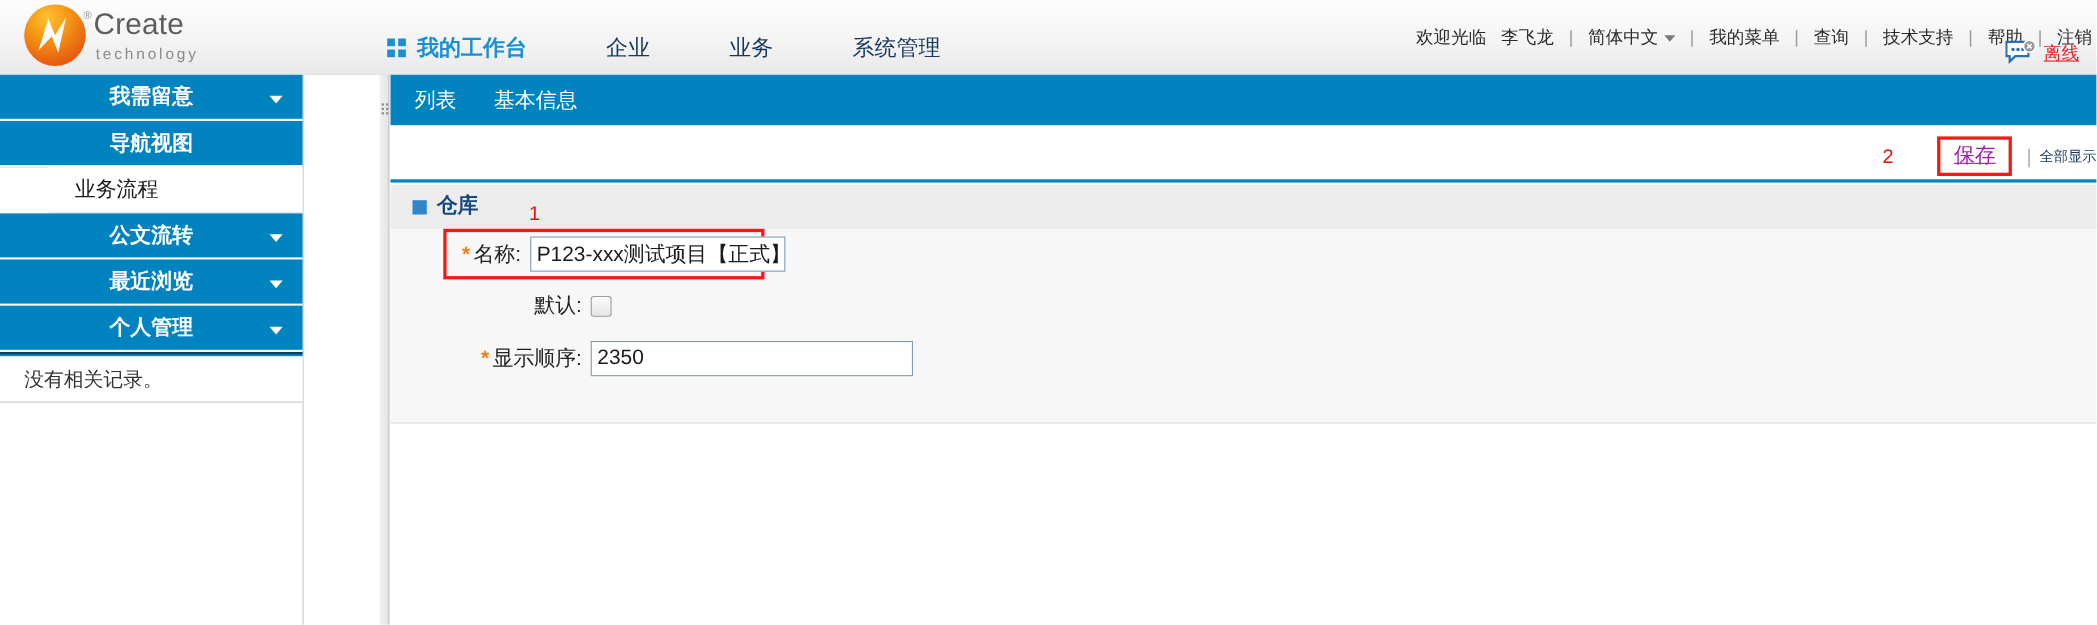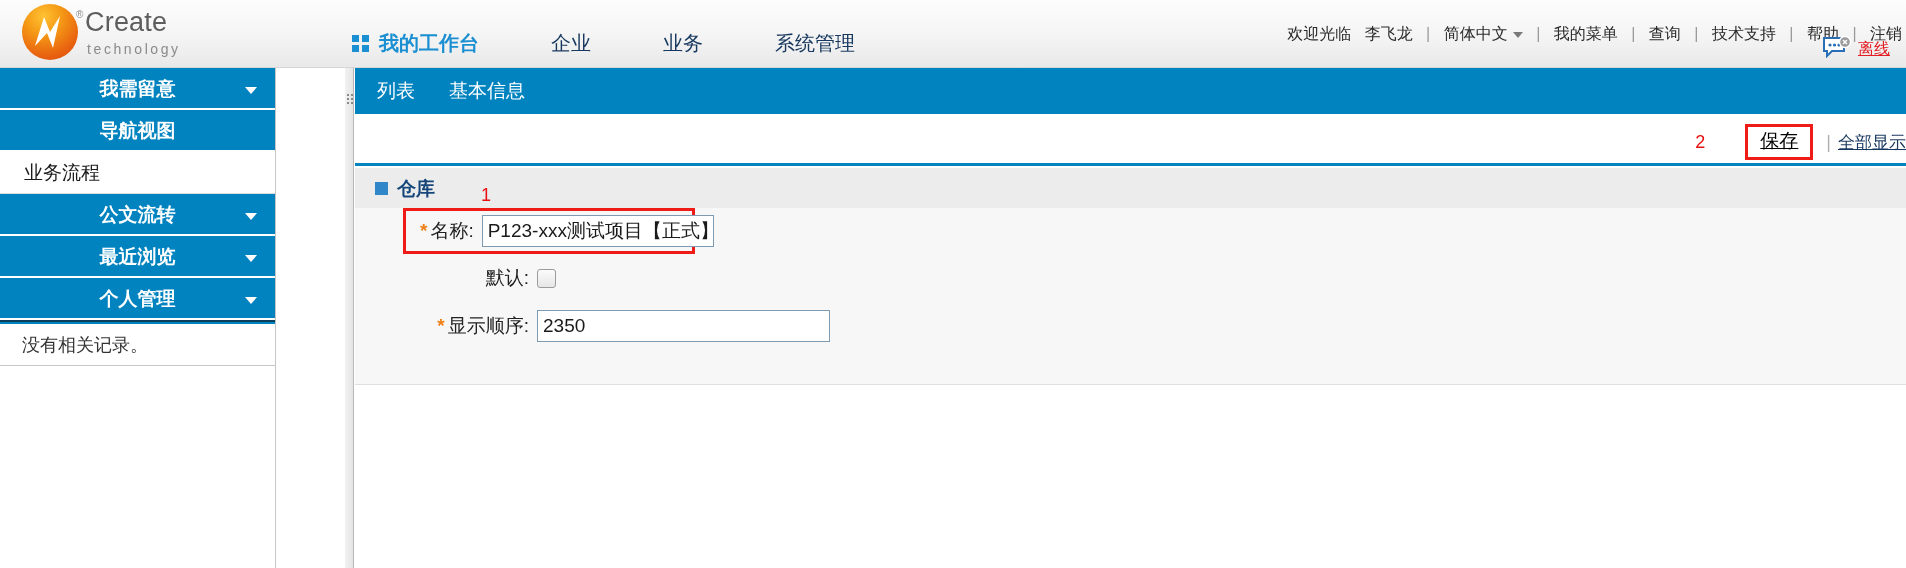--- a/index.html
+++ b/index.html
@@ -95,20 +95,21 @@
   .acc-item .acc-caret {
     position: absolute; right: 18px; top: 19px;
     width: 0; height: 0;
     border-left: 6px solid transparent; border-right: 6px solid transparent;
     border-top: 7px solid #ffffff;
   }
   .acc-item.open {
     background: #ffffff; color: #1a1a1a; font-weight: normal;
     text-align: left; padding-left: 24px; font-size: 19px;
     border-bottom: 1px solid #dcdcdc;
+    margin-left: 44px;
   }
   #sidebar-divider { height: 4px; background: #0083bf; border-top: 2px solid #0d3f5c; }
   #shortcut-head {
     height: 38px; line-height: 38px; text-align: center;
     background: #fdf6d3; color: #1a8fd1; font-weight: bold; font-size: 18px;
     border-bottom: 1px solid #e2dcb8;
   }
   #shortcut-body {
     height: 42px; line-height: 42px; padding-left: 22px;
     font-size: 18px; color: #333; background: #ffffff;
@@ -145,23 +146,23 @@
     background: #ffffff;
   }
   #toolbar-right {
     position: absolute; right: 0px; top: 10px;
     display: flex; align-items: center; font-size: 18px; white-space: nowrap;
   }
   #anno-2 { color: #e8100f; font-size: 18px; margin-right: 40px; }
   #save-box {
     border: 3px solid #ef1b16; padding: 1px 12px 3px 12px; margin-right: 6px;
   }
-  #save-link { color: #000000; text-decoration: underline; cursor: pointer; font-size: 19px; }
+  #save-link { color: #a21caf; text-decoration: underline; cursor: pointer; font-size: 19px; }
   .tb-sep { color: #b0b0b0; margin: 0 7px; }
-  #showall-link { color: #16375e; text-decoration: underline; cursor: pointer; font-size: 17px; }
+  #showall-link { color: #16375e; cursor: pointer; font-size: 13px; }
 
   #form-panel {
     margin-top: 2px;
     background: #f7f7f7;
     border-bottom: 1px solid #e0e0e0;
     padding-bottom: 34px;
   }
   #panel-head {
     position: relative;
     height: 40px; line-height: 40px;

